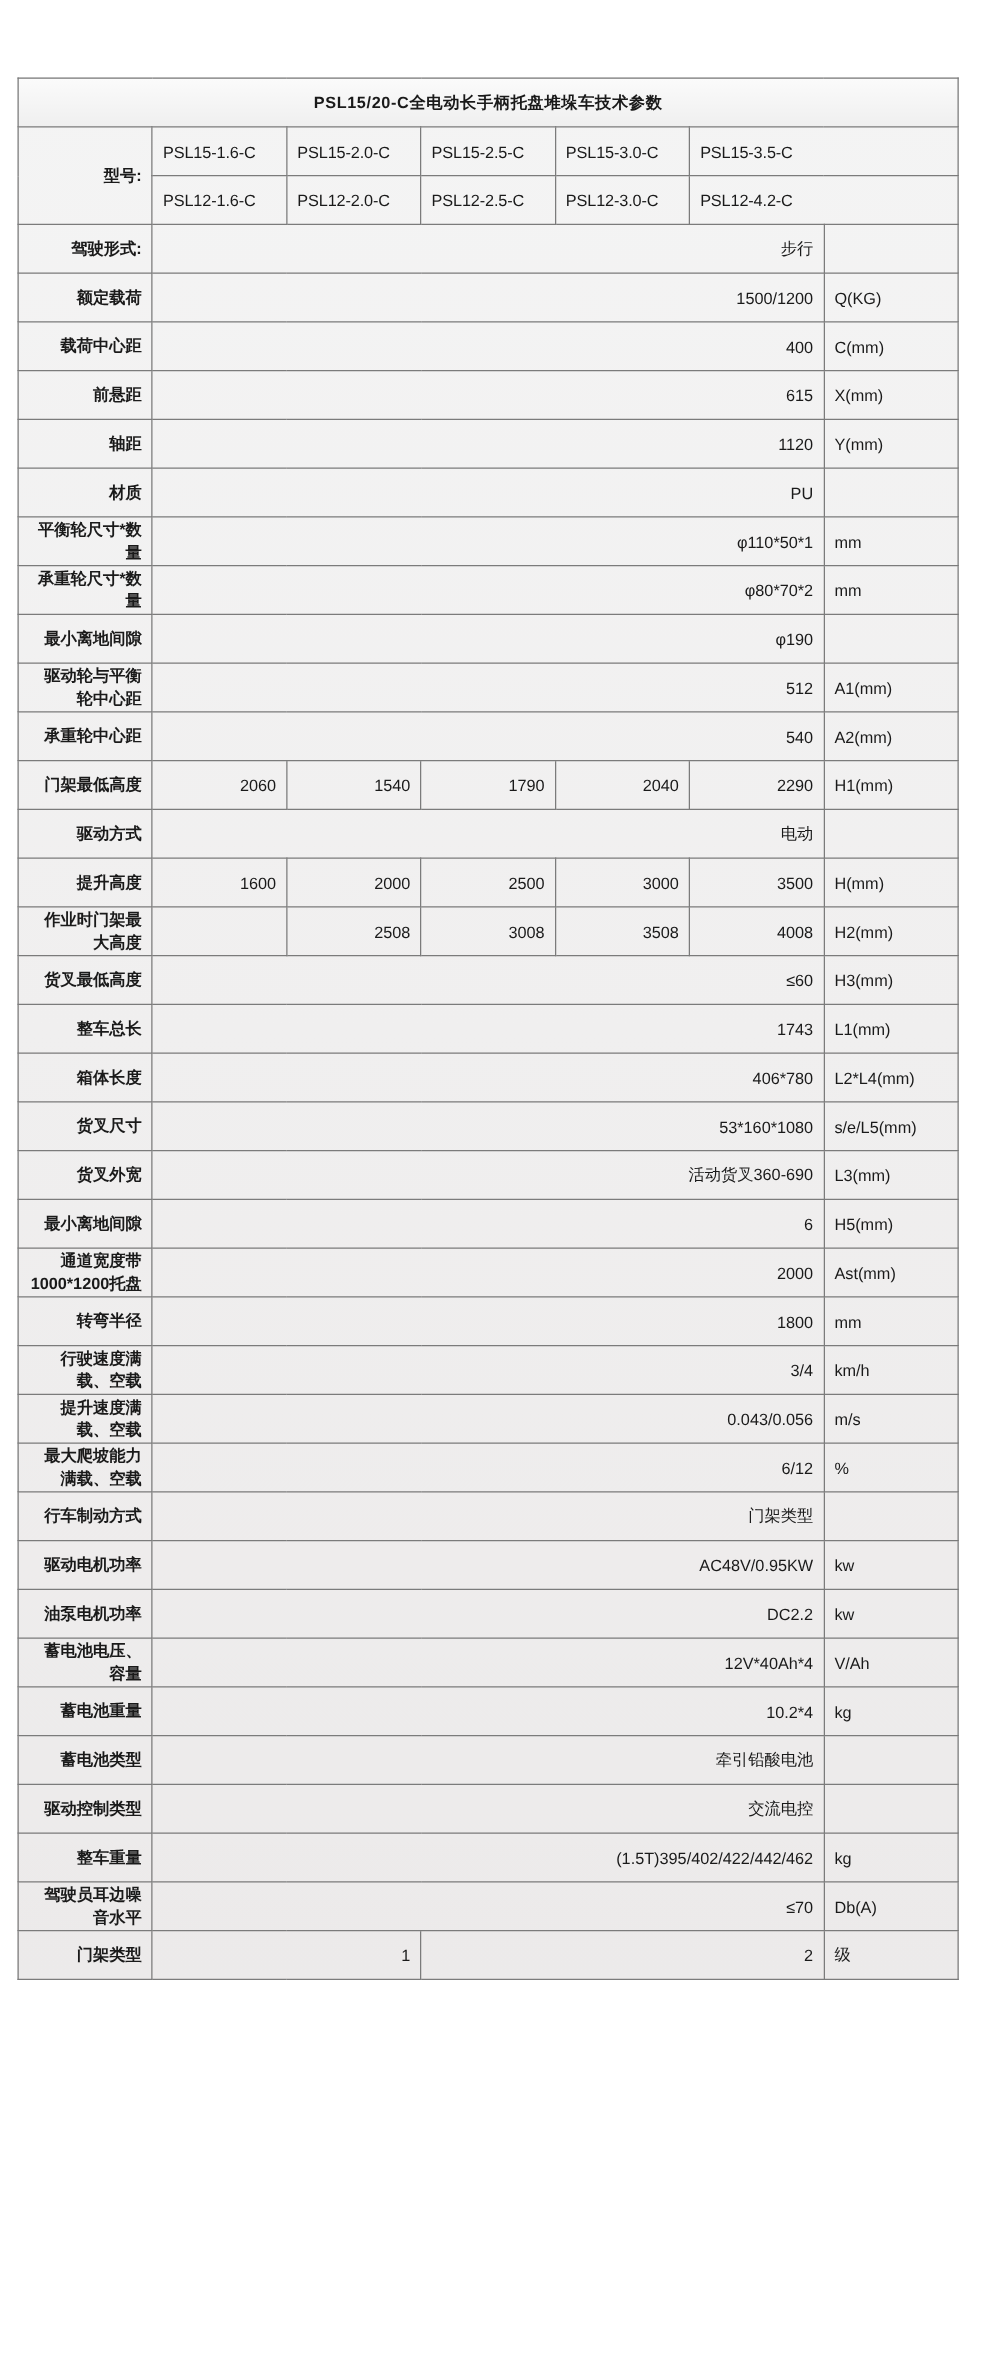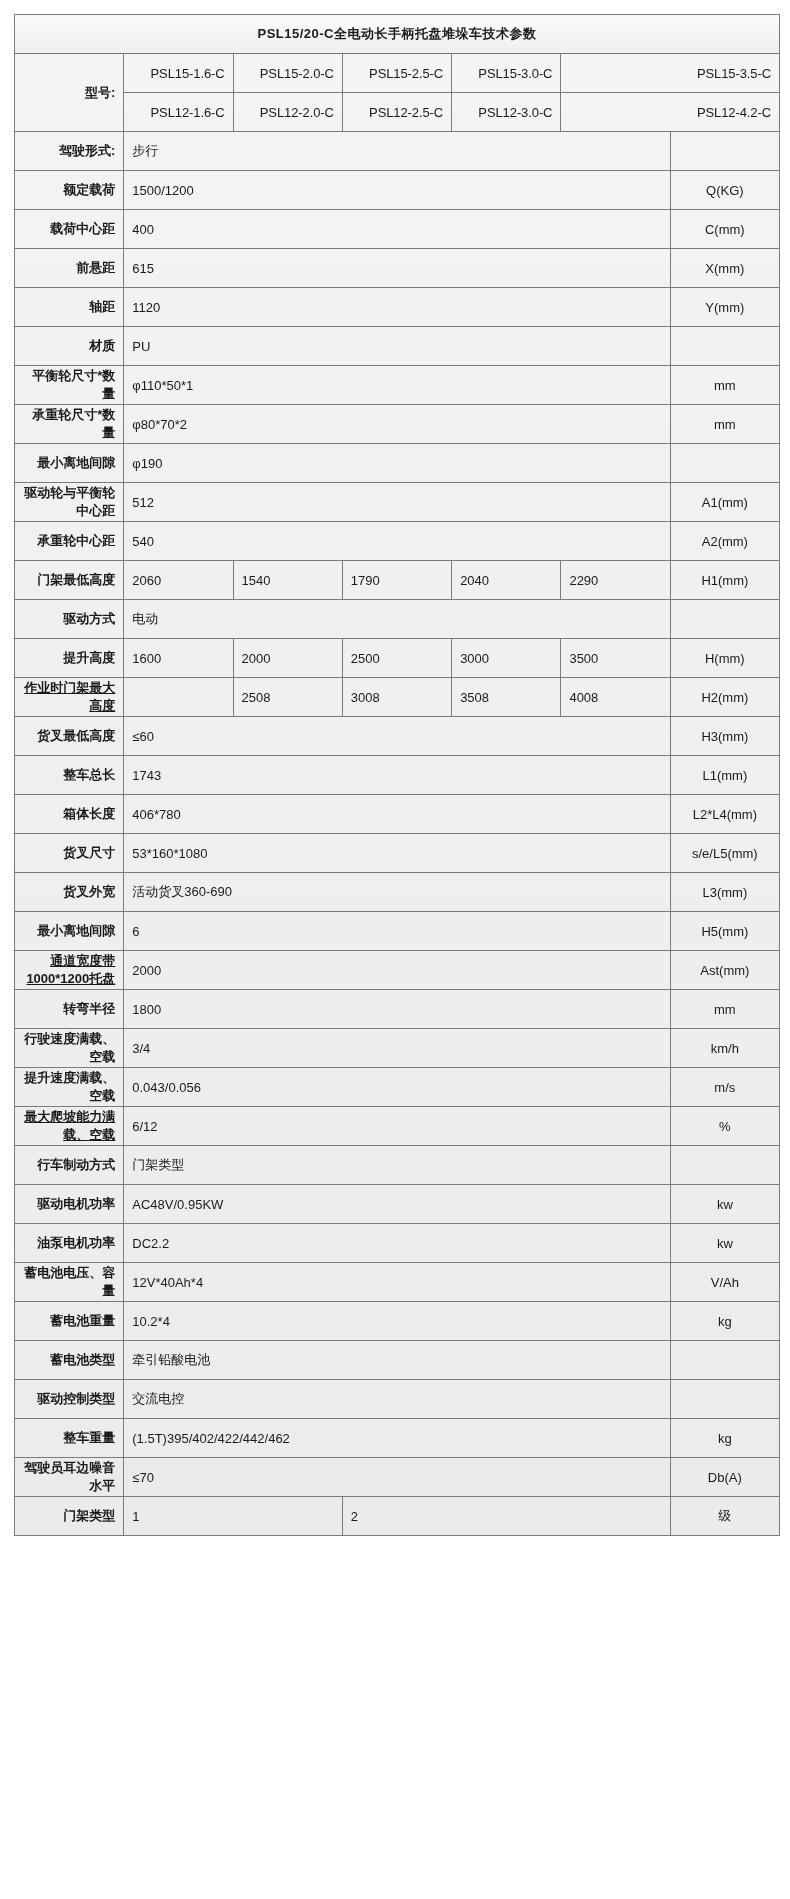--- a/index.html
+++ b/index.html
@@ -8,22 +8,23 @@
     background: #ffffff;
   }
   body {
     width: 790px;
     min-height: 1899px;
     font-family: "Liberation Sans", sans-serif;
   }
   #sheet {
     width: 790px;
     box-sizing: border-box;
-    padding: 14px 10px 24px 14px;
+    padding: 14px 23px 24px 14px;
     background: #ffffff;
+    margin-top: 48px;
   }
   table.spec {
     width: 100%;
     border-collapse: collapse;
     table-layout: fixed;
     background: linear-gradient(180deg, #f4f4f4 0%, #eceaea 100%);
   }
   table.spec td, table.spec th {
     border: 1px solid #7b7b7b;
     font-size: 13px;
@@ -44,36 +45,36 @@
   }
   .label {
     width: 196px;
     font-weight: bold;
     font-size: 13.5px;
     text-align: right;
     padding-left: 9px;
   }
   .unit {
     width: 84px;
-    text-align: center;
+    text-align: left;
     padding-left: 8px;
     font-size: 13px;
   }
   .val {
+    text-align: right;
+    font-size: 13px;
+  }
+  .model-cell {
     text-align: left;
-    font-size: 13px;
-  }
-  .model-cell {
-    text-align: right;
     font-size: 12.5px;
     letter-spacing: -0.1px;
     padding: 0 2px;
   }
   .nowrap { white-space: nowrap; }
-  .small-label { font-size: 12.5px; text-decoration: underline; }
+  .small-label { font-size: 12.5px; }
 </style>
 </head>
 <body>
 
 <div id="sheet">
   <table class="spec">
     <tbody>
       <tr>
         <td class="title-cell" colspan="7">PSL15/20-C全电动长手柄托盘堆垛车技术参数</td>
       </tr>

